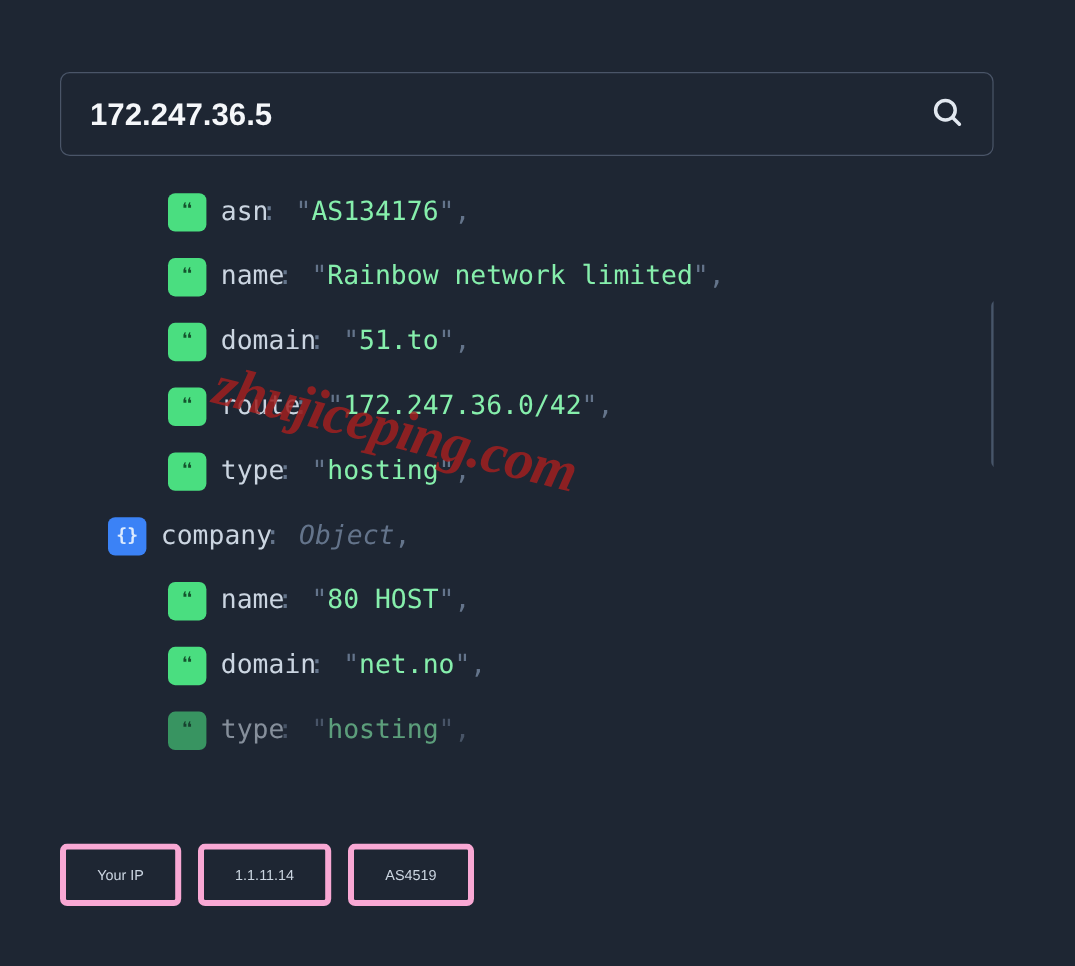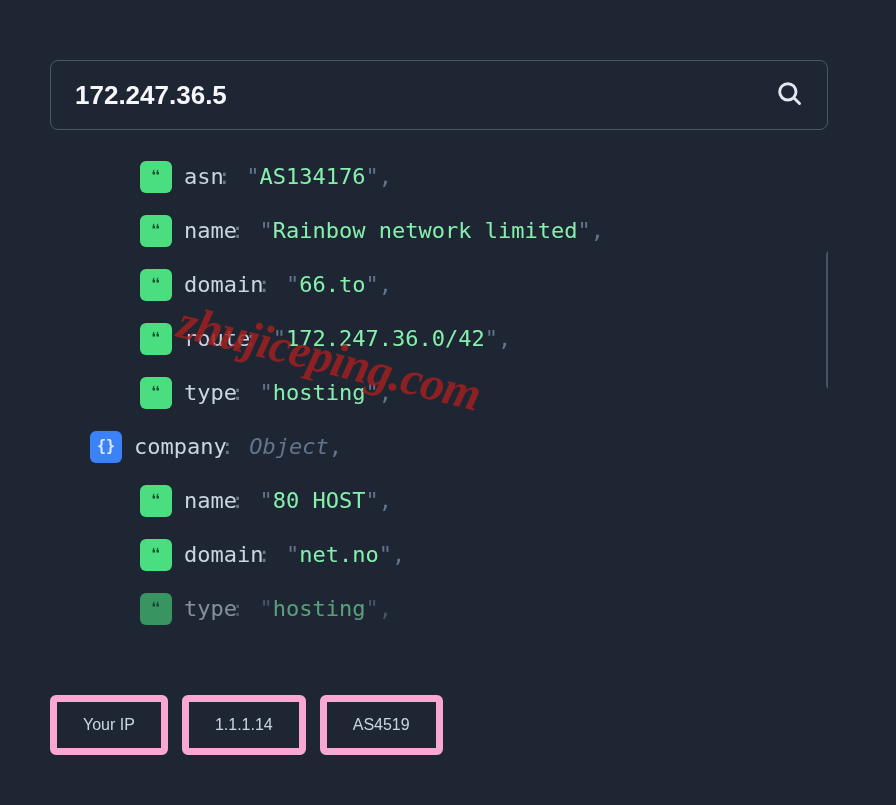--- a/index.html
+++ b/index.html
@@ -130,25 +130,25 @@
     z-index: 5;
     letter-spacing: -1px;
   }
   .quick-links {
     display: flex;
     gap: 14px;
     margin-top: 20px;
     overflow: hidden;
   }
   .quick-btn {
-    border: 7px solid #f9a8d4;
+    border: 5px solid #f9a8d4;
     border-radius: 6px;
     padding: 14px 26px;
     color: #cbd5e1;
-    font-size: 16px;
+    font-size: 12px;
     font-weight: 500;
     font-family: -apple-system, BlinkMacSystemFont, 'Segoe UI', sans-serif;
     background: transparent;
     cursor: pointer;
     white-space: nowrap;
     flex-shrink: 0;
   }
 </style>
 </head>
 <body>
@@ -171,21 +171,21 @@
         <div class="json-row indent-2">
           <div class="type-badge badge-string">❝</div>
           <span><span class="key">asn</span><span class="colon">: </span><span class="quote">"</span><span class="string-val">AS134176</span><span class="quote">"</span><span class="comma">,</span></span>
         </div>
         <div class="json-row indent-2">
           <div class="type-badge badge-string">❝</div>
           <span><span class="key">name</span><span class="colon">: </span><span class="quote">"</span><span class="string-val">Rainbow network limited</span><span class="quote">"</span><span class="comma">,</span></span>
         </div>
         <div class="json-row indent-2">
           <div class="type-badge badge-string">❝</div>
-          <span><span class="key">domain</span><span class="colon">: </span><span class="quote">"</span><span class="string-val">66.to</span><span class="quote">"</span><span class="comma">,</span></span>
+          <span><span class="key">domain</span><span class="colon">: </span><span class="quote">"</span><span class="string-val">51.to</span><span class="quote">"</span><span class="comma">,</span></span>
         </div>
         <div class="json-row indent-2">
           <div class="type-badge badge-string">❝</div>
           <span><span class="key">route</span><span class="colon">: </span><span class="quote">"</span><span class="string-val">172.247.36.0/42</span><span class="quote">"</span><span class="comma">,</span></span>
         </div>
         <div class="json-row indent-2">
           <div class="type-badge badge-string">❝</div>
           <span><span class="key">type</span><span class="colon">: </span><span class="quote">"</span><span class="string-val">hosting</span><span class="quote">"</span><span class="comma">,</span></span>
         </div>
         <div class="json-row indent-1">
@@ -202,19 +202,19 @@
         </div>
         <div class="json-row indent-2 faded">
           <div class="type-badge badge-string">❝</div>
           <span><span class="key">type</span><span class="colon">: </span><span class="quote">"</span><span class="string-val">hosting</span><span class="quote">"</span><span class="comma">,</span></span>
         </div>
       </div>
   </div>
 
   <div class="quick-links" id="quick-links">
       <button class="quick-btn">Your IP</button>
-      <button class="quick-btn">1.1.1.14</button>
+      <button class="quick-btn">1.1.11.14</button>
       <button class="quick-btn">AS4519</button>
     </div>
 
 </div>
 
 <div class="watermark">zhujiceping.com</div>
 
 </body></html>

